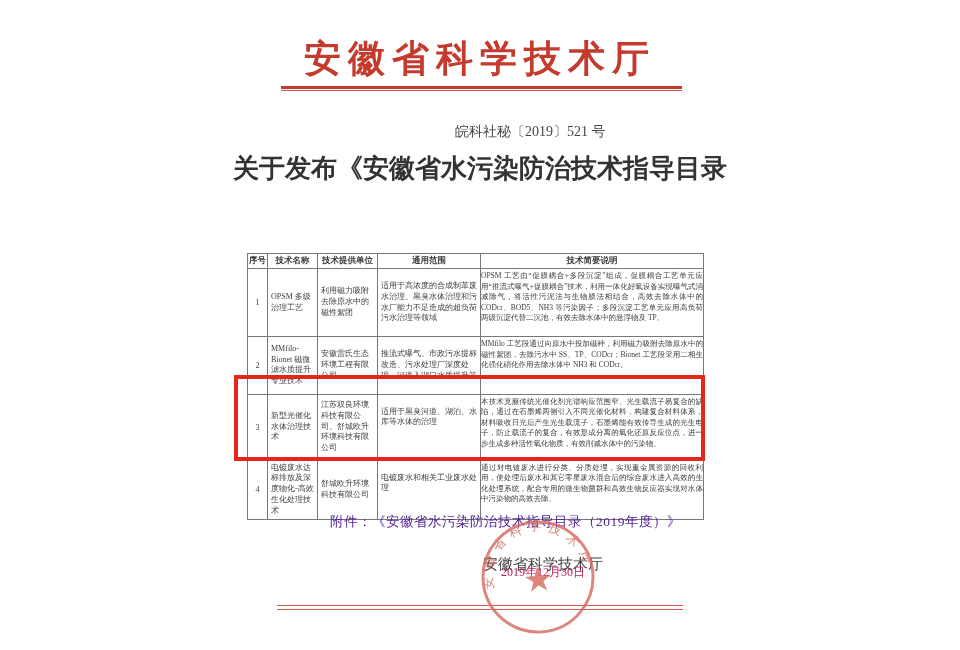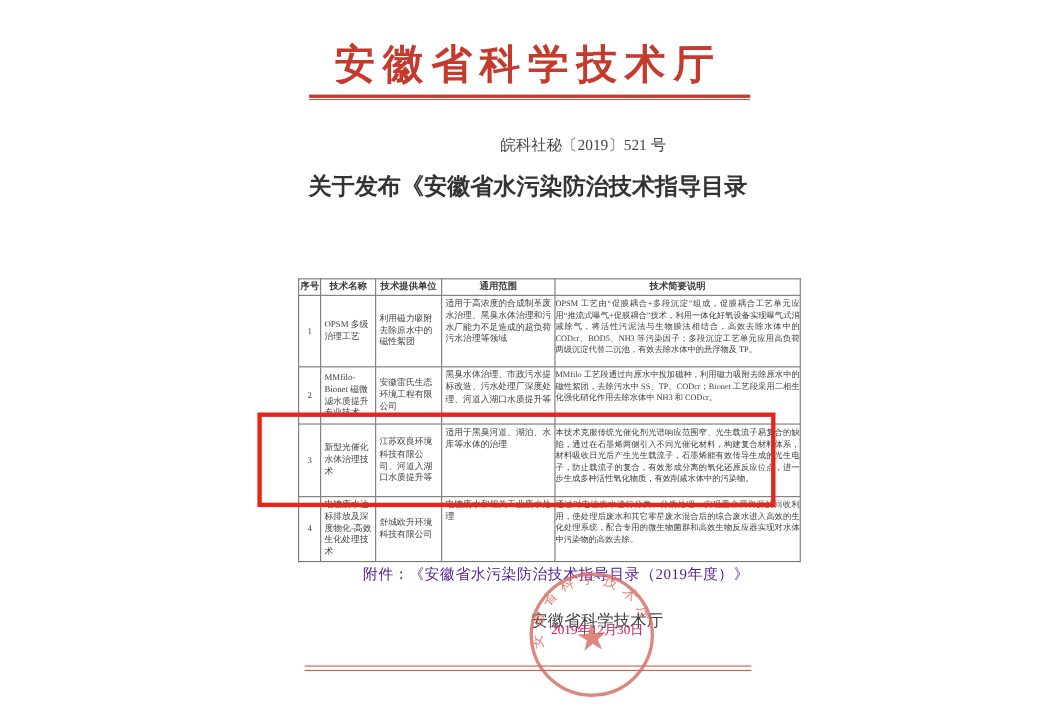--- a/index.html
+++ b/index.html
@@ -17,33 +17,33 @@
   .red-rule {
     position:absolute; top:86px; left:281px; width:401px; height:5px;
     border-top:3px solid #c43a2c; border-bottom:1px solid #d0564a; box-sizing:border-box;
   }
   .doc-number {
     position:absolute; top:123px; left:455px; width:260px; 
     font-size:14px; color:#454545;
   }
   .notice-title {
     position:absolute; top:155px; left:180px; width:600px; text-align:center;
-    font-size:21px; font-weight:bold; line-height:28px; color:#333333;
+    font-size:26px; font-weight:bold; line-height:28px; color:#333333;
   }
   table.tech-table {
     position:absolute; top:253px; left:247px; width:456px;
-    border-collapse:collapse; table-layout:fixed;margin-left:24px;
+    border-collapse:collapse; table-layout:fixed;
   }
   .tech-table th, .tech-table td { border:1px solid #777777; overflow:hidden; box-sizing:border-box; }
   .tech-table th { font-size:8.5px; font-weight:bold; padding:1px; color:#3a3a3a; }
   .row-head   { height:15px; }
   .row-1 { height:65px; } .row-2 { height:52px; } .row-3 { height:66px; } .row-4 { height:56px; }
   .cell-no    { text-align:center; vertical-align:middle; font-size:8px; }
   .cell-name, .cell-prov { font-size:8px; padding:2px 3px; line-height:1.35; vertical-align:middle; }
-  .cell-scope { font-size:8px; padding:2px 3px; line-height:1.35; vertical-align:top; }
+  .cell-scope { font-size:8px; padding:12px 3px; line-height:1.35; vertical-align:top; }
   .cell-sum   { font-size:7.5px; padding:2px 0; line-height:1.4; vertical-align:top; text-align:justify; }
   .highlight-box {
     position:absolute; left:234px; top:375px; width:463px; height:78px;
     border:4px solid #e7261b; z-index:5; pointer-events:none;
   }
   .attachment { position:absolute; top:513px; left:330px; font-size:13.5px; letter-spacing:0.5px; color:#4c1d95; }
   .signer     { position:absolute; top:555px; left:418px; width:250px; text-align:center; font-size:15px; color:#3e3e3e; }
   .sign-date  { position:absolute; top:564px; left:418px; width:250px; text-align:center; font-size:12px; color:#be185d; }
   .stamp {
     position:absolute; left:478px; top:517px; width:120px; height:120px;
@@ -89,27 +89,27 @@
         <td class="cell-no">1</td>
         <td class="cell-name">OPSM 多级治理工艺</td>
         <td class="cell-prov">利用磁力吸附去除原水中的磁性絮团</td>
         <td class="cell-scope">适用于高浓度的合成制革废水治理、黑臭水体治理和污水厂能力不足造成的超负荷污水治理等领域</td>
         <td class="cell-sum">OPSM 工艺由“促膜耦合+多段沉淀”组成，促膜耦合工艺单元应用“推流式曝气+促膜耦合”技术，利用一体化好氧设备实现曝气式消减除气，将活性污泥法与生物膜法相结合，高效去除水体中的 CODcr、BOD5、NH3 等污染因子；多段沉淀工艺单元应用高负荷两级沉淀代替二沉池，有效去除水体中的悬浮物及 TP。</td>
       </tr>
       <tr class="row-2">
         <td class="cell-no">2</td>
         <td class="cell-name">MMfilo-Bionet 磁微滤水质提升专业技术</td>
         <td class="cell-prov">安徽雷氏生态环境工程有限公司</td>
-        <td class="cell-scope">黑臭水体治理、市政污水提标改造、污水处理厂深度处理、河道入湖口水质提升等</td>
+        <td class="cell-scope">推流式曝气、市政污水提标改造、污水处理厂深度处理、河道入湖口水质提升等</td>
         <td class="cell-sum">MMfilo 工艺段通过向原水中投加磁种，利用磁力吸附去除原水中的磁性絮团，去除污水中 SS、TP、CODcr；Bionet 工艺段采用二相生化强化硝化作用去除水体中 NH3 和 CODcr。</td>
       </tr>
       <tr class="row-3">
         <td class="cell-no">3</td>
         <td class="cell-name">新型光催化水体治理技术</td>
-        <td class="cell-prov">江苏双良环境科技有限公司、河道入湖口水质提升等</td>
+        <td class="cell-prov">江苏双良环境科技有限公司、舒城欧升环境科技有限公司</td>
         <td class="cell-scope">适用于黑臭河道、湖泊、水库等水体的治理</td>
         <td class="cell-sum">本技术克服传统光催化剂光谱响应范围窄、光生载流子易复合的缺陷，通过在石墨烯两侧引入不同光催化材料，构建复合材料体系，材料吸收日光后产生光生载流子，石墨烯能有效传导生成的光生电子，防止载流子的复合，有效形成分离的氧化还原反应位点，进一步生成多种活性氧化物质，有效削减水体中的污染物。</td>
       </tr>
       <tr class="row-4">
         <td class="cell-no">4</td>
         <td class="cell-name">电镀废水达标排放及深度物化-高效生化处理技术</td>
         <td class="cell-prov">舒城欧升环境科技有限公司</td>
         <td class="cell-scope">电镀废水和相关工业废水处理</td>
         <td class="cell-sum">通过对电镀废水进行分类、分质处理，实现重金属资源的回收利用，使处理后废水和其它零星废水混合后的综合废水进入高效的生化处理系统，配合专用的微生物菌群和高效生物反应器实现对水体中污染物的高效去除。</td>
       </tr>

